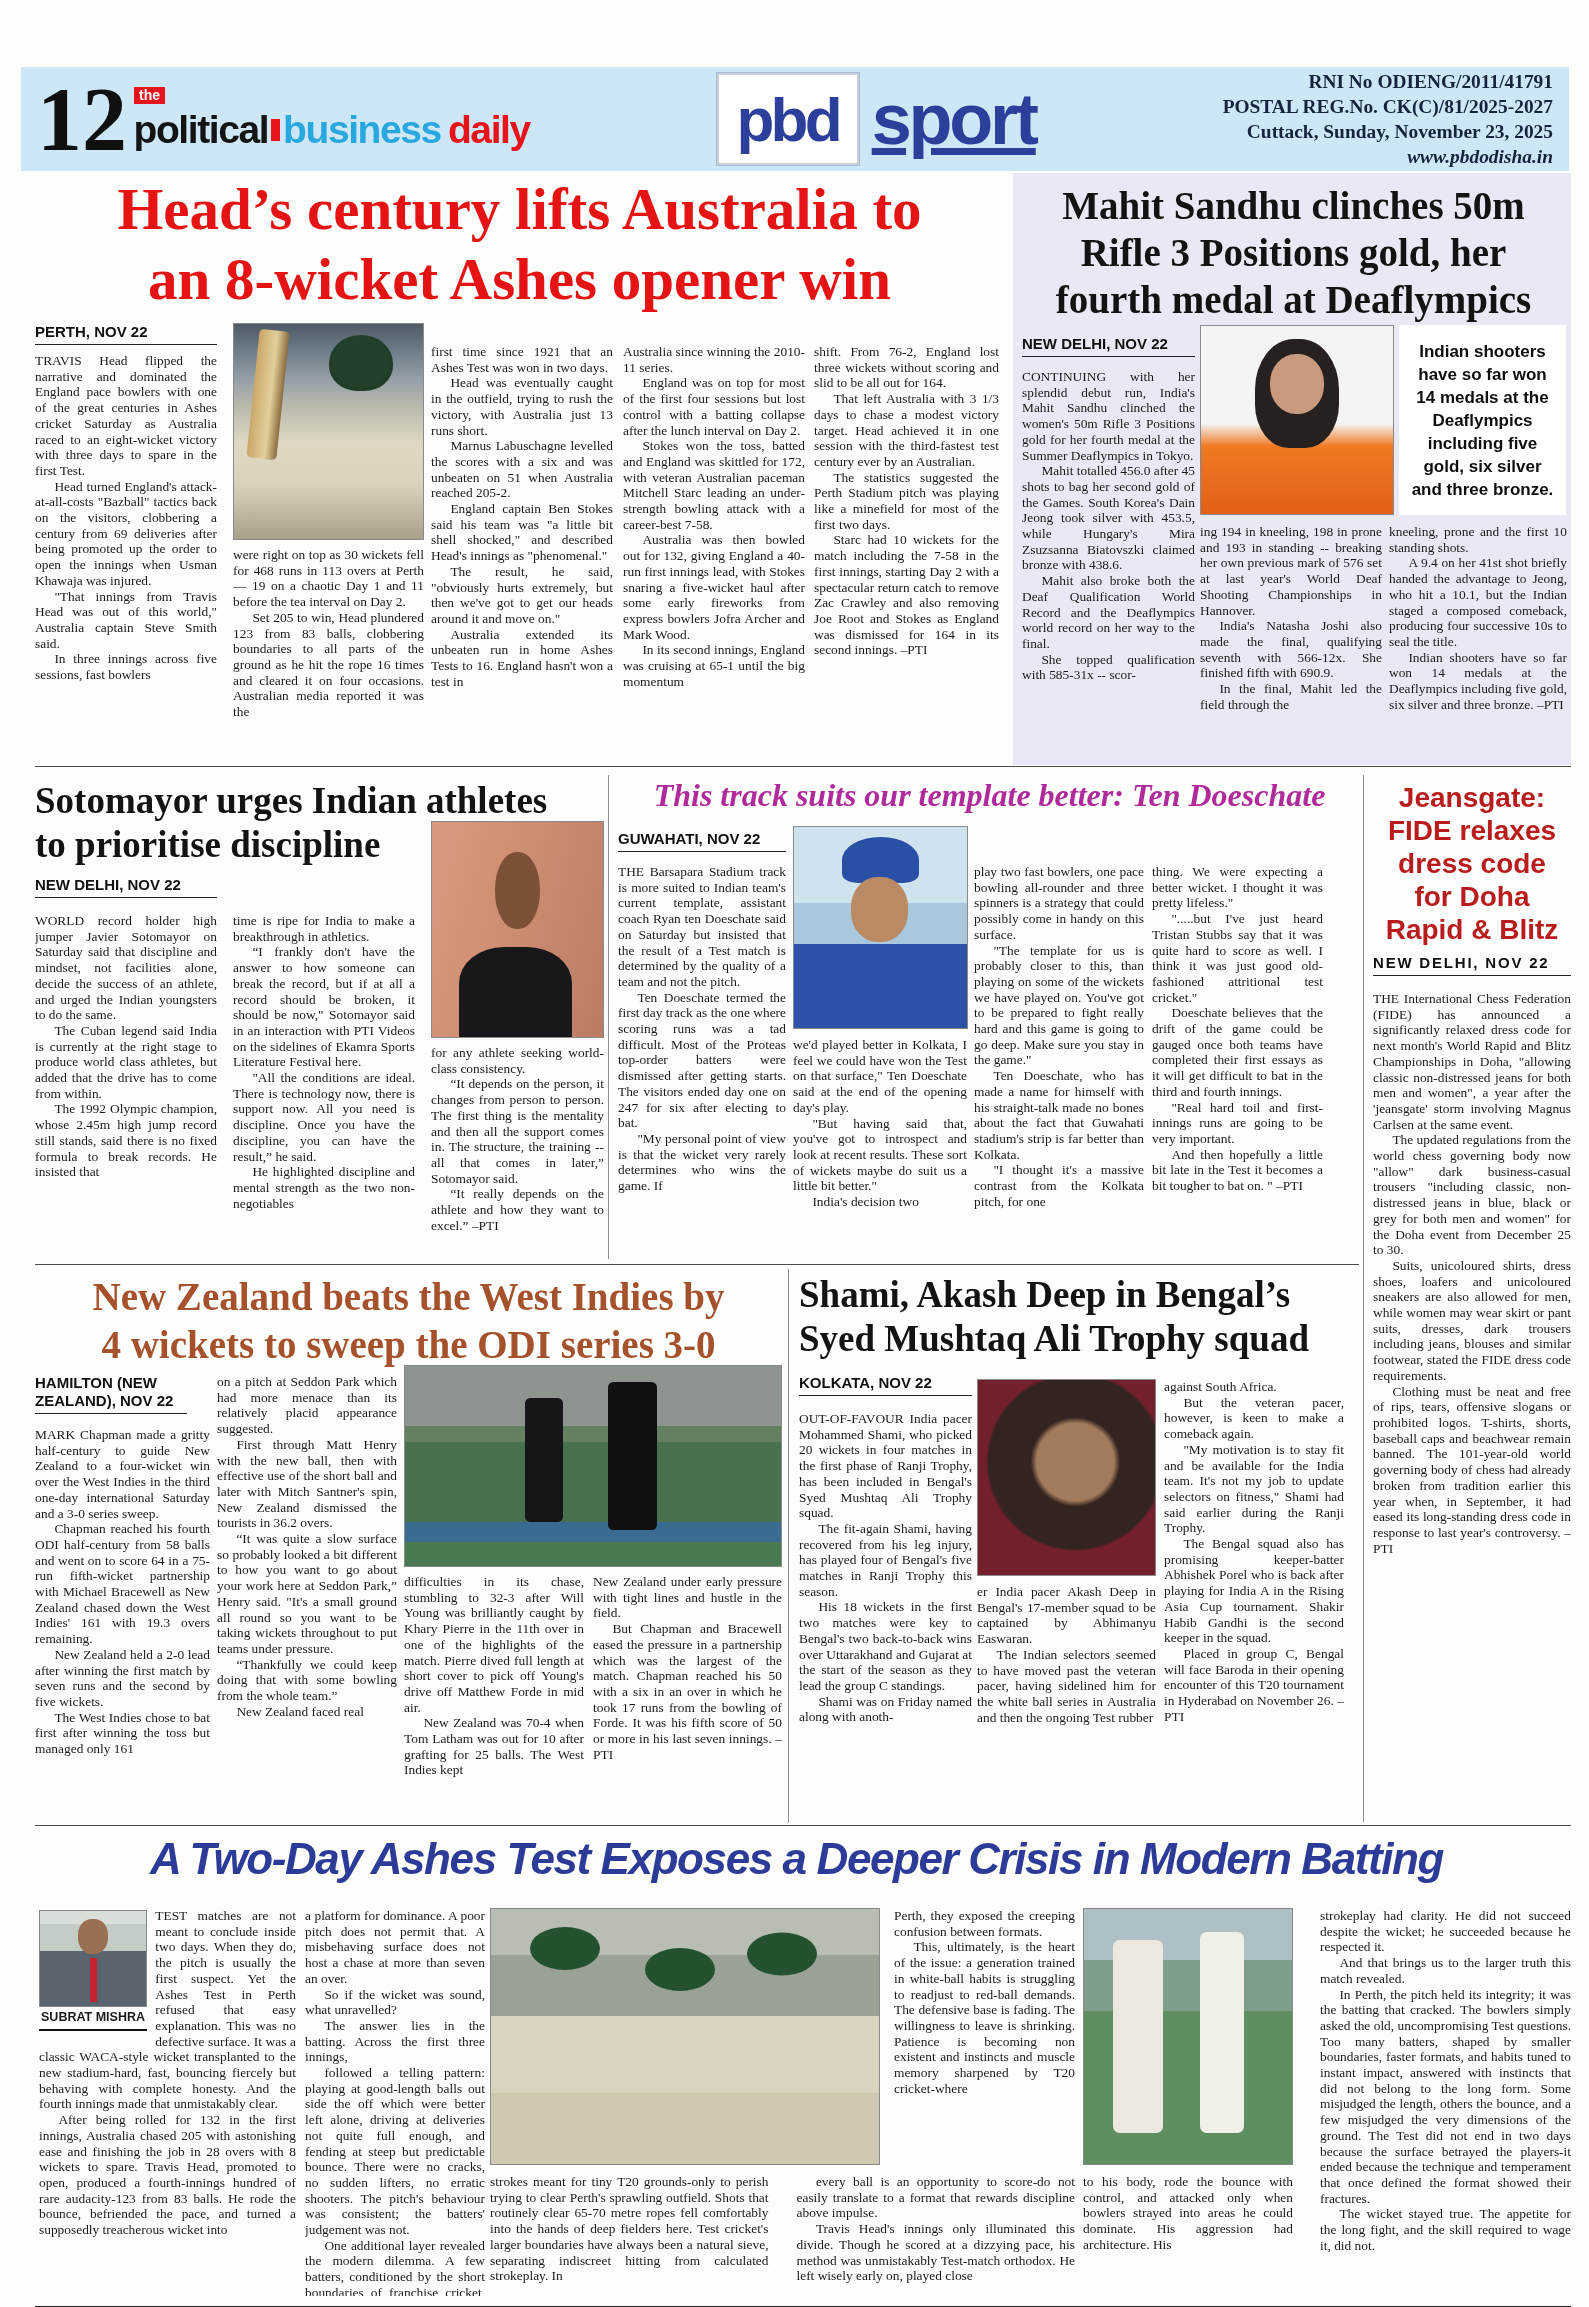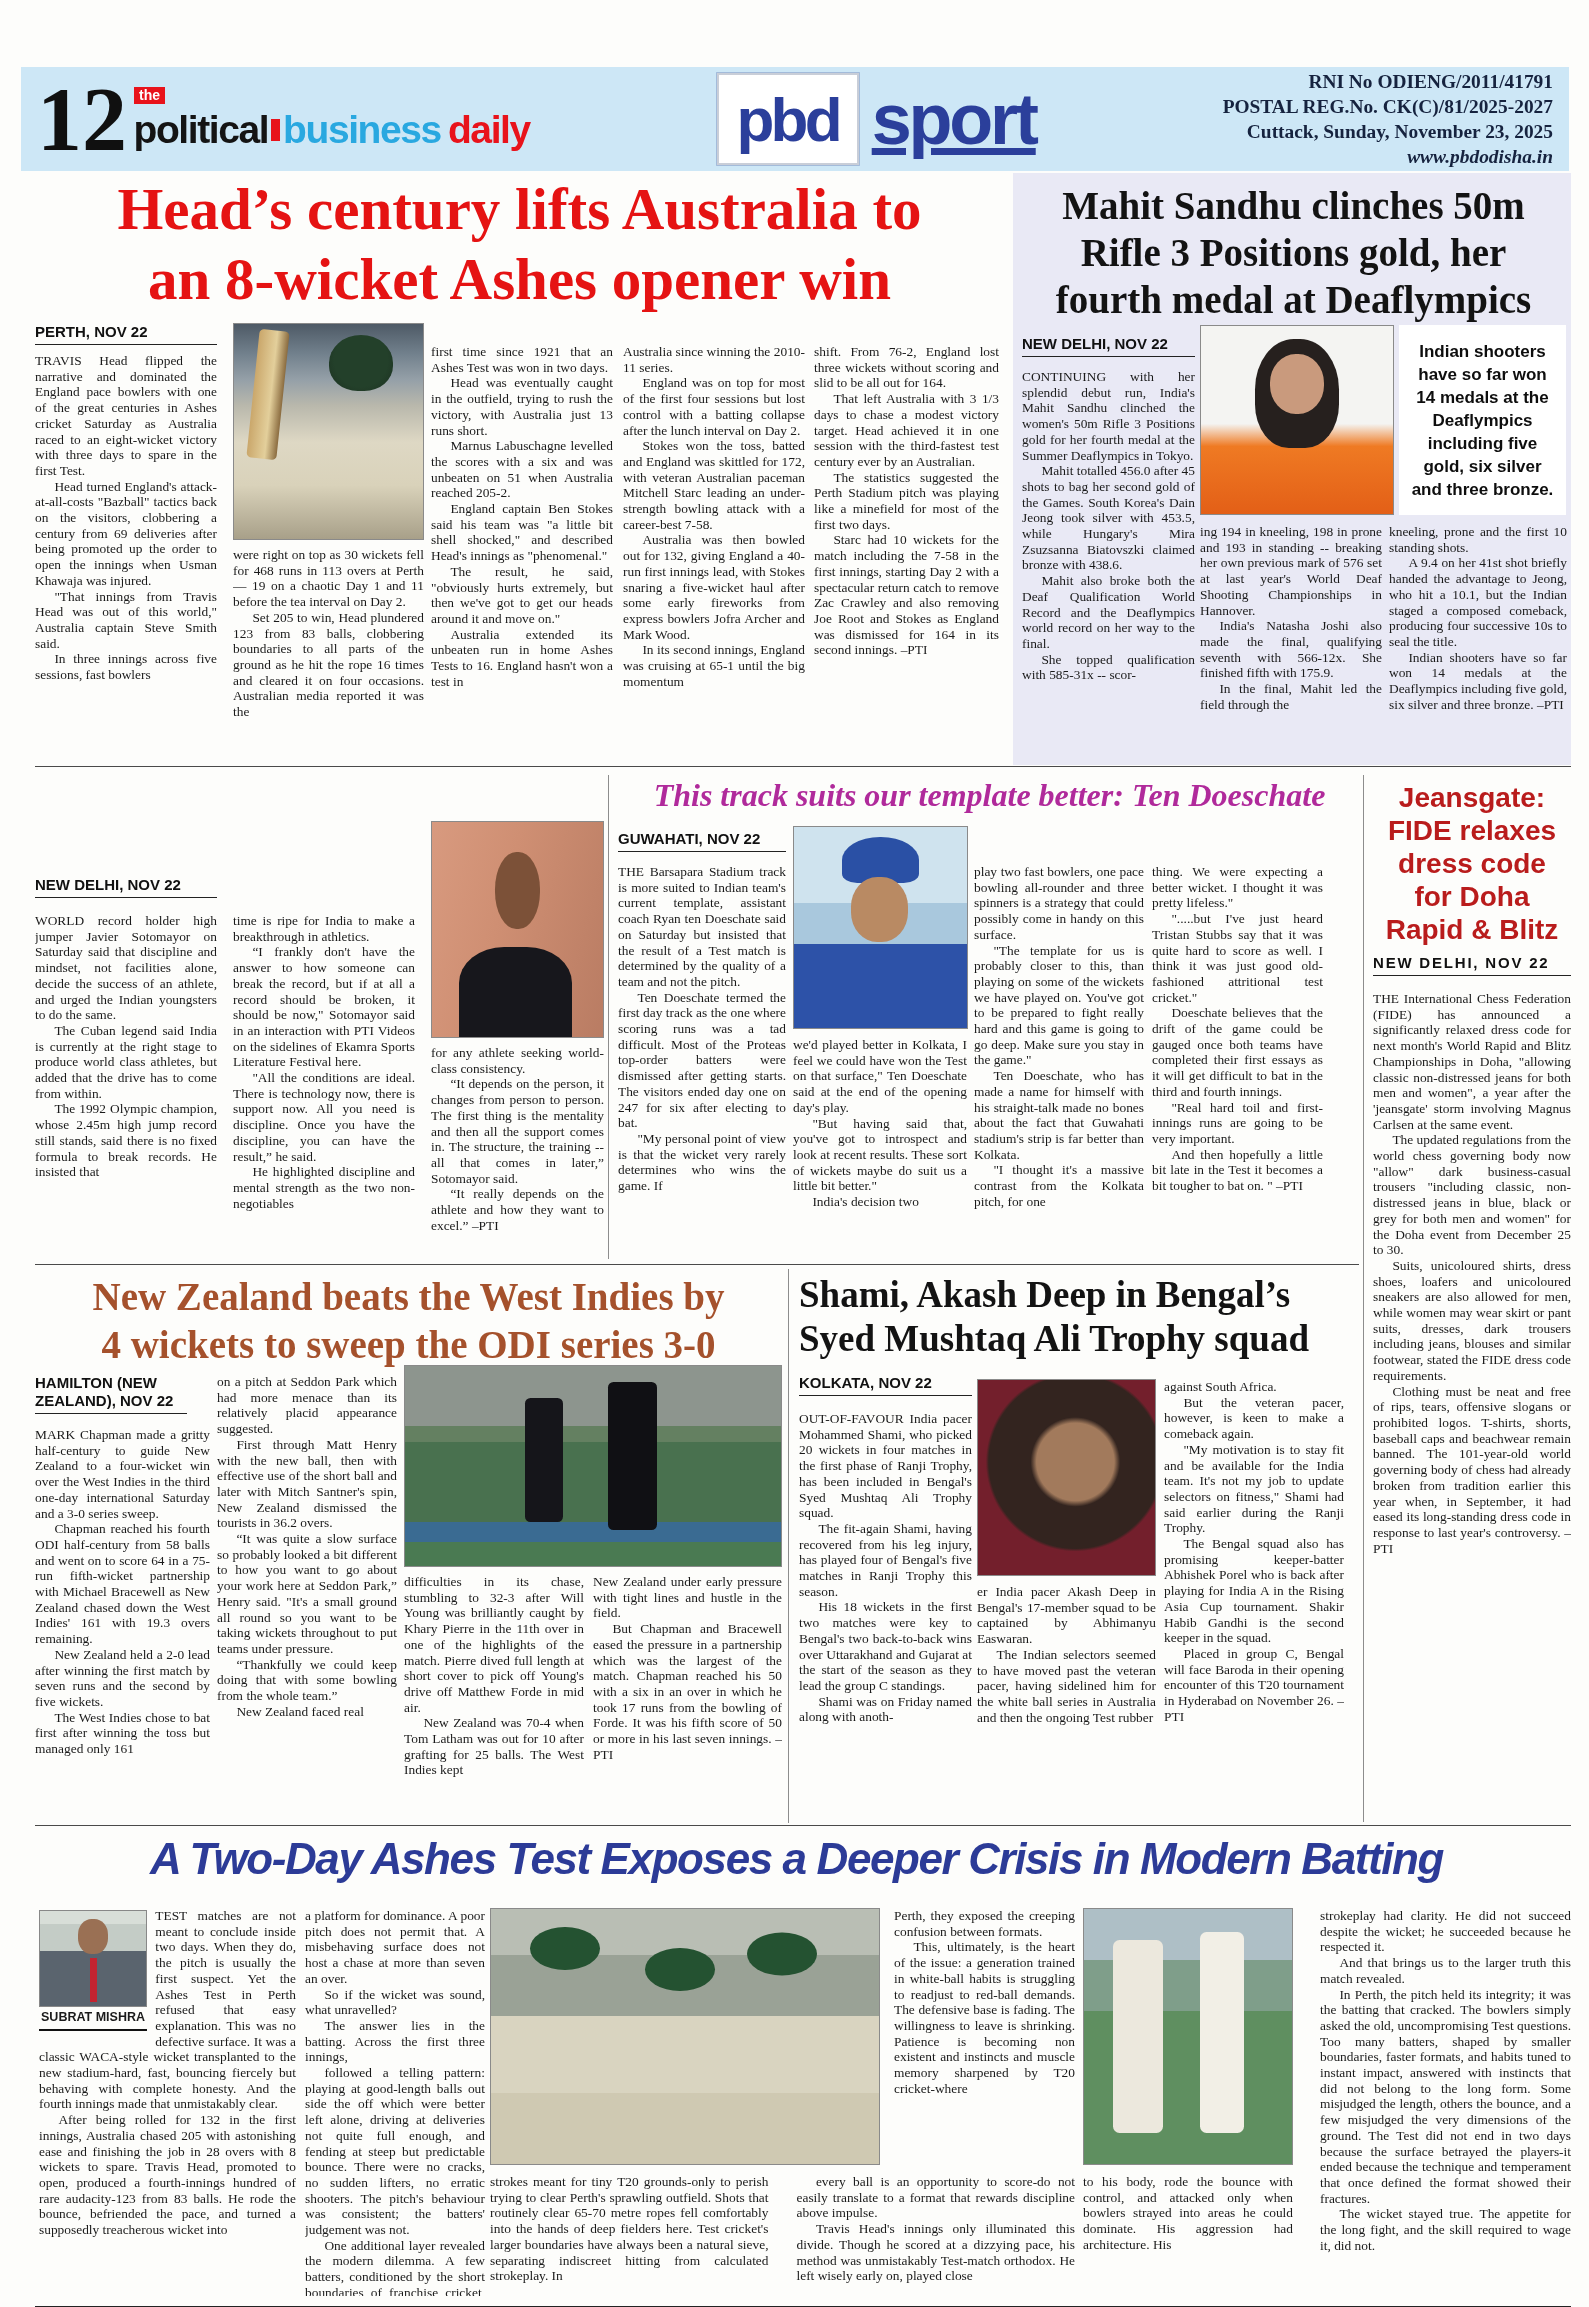--- a/index.html
+++ b/index.html
@@ -150,31 +150,35 @@
   <div class="photo ph-mahit" style="left:1200px;top:325px;width:194px;height:190px;"></div>
   <div class="pullquote" style="left:1399px;top:325px;width:167px;height:190px;">Indian shooters have so far won 14 medals at the Deaflympics including five gold, six silver and three bronze.</div>
   <div class="col" style="left:1022px;top:369px;width:173px;height:390px;">
       <p>CONTINUING with her splendid debut run, India's Mahit Sandhu clinched the women's 50m Rifle 3 Positions gold for her fourth medal at the Summer Deaflympics in Tokyo.</p>
       <p>Mahit totalled 456.0 after 45 shots to bag her second gold of the Games. South Korea's Dain Jeong took silver with 453.5, while Hungary's Mira Zsuzsanna Biatovszki claimed bronze with 438.6.</p>
       <p>Mahit also broke both the Deaf Qualification World Record and the Deaflympics world record on her way to the final.</p>
       <p>She topped qualification with 585-31x -- scor-</p>
     </div>
   <div class="col" style="left:1200px;top:524px;width:182px;height:235px;">
       <p>ing 194 in kneeling, 198 in prone and 193 in standing -- breaking her own previous mark of 576 set at last year's World Deaf Shooting Championships in Hannover.</p>
-      <p>India's Natasha Joshi also made the final, qualifying seventh with 566-12x. She finished fifth with 175.9.</p>
+      <p>India's Natasha Joshi also made the final, qualifying seventh with 566-12x. She finished fifth with 690.9.</p>
       <p>In the final, Mahit led the field through the</p>
     </div>
   <div class="col" style="left:1389px;top:524px;width:178px;height:235px;">
       <p>kneeling, prone and the first 10 standing shots.</p>
       <p>A 9.4 on her 41st shot briefly handed the advantage to Jeong, who hit a 10.1, but the Indian staged a composed comeback, producing four successive 10s to seal the title.</p>
       <p>Indian shooters have so far won 14 medals at the Deaflympics including five gold, six silver and three bronze. –PTI</p>
     </div>
 
   <div class="hrule" style="left:35px;top:766px;width:1536px;"></div>
 
+  <div class="headline hl-soto" style="left:35px;top:779px;width:572px;">
+    <div>Sotomayor urges Indian athletes</div>
+    <div>to prioritise discipline</div>
+  </div>
   <div class="byline" style="left:35px;top:876px;width:182px;">NEW DELHI, NOV 22</div>
   <div class="photo ph-soto" style="left:431px;top:821px;width:173px;height:217px;"></div>
   <div class="col" style="left:35px;top:913px;width:182px;height:345px;">
       <p>WORLD record holder high jumper Javier Sotomayor on Saturday said that discipline and mindset, not facilities alone, decide the success of an athlete, and urged the Indian youngsters to do the same.</p>
       <p>The Cuban legend said India is currently at the right stage to produce world class athletes, but added that the drive has to come from within.</p>
       <p>The 1992 Olympic champion, whose 2.45m high jump record still stands, said there is no fixed formula to break records. He insisted that</p>
     </div>
   <div class="col" style="left:233px;top:913px;width:182px;height:345px;">
       <p>time is ripe for India to make a breakthrough in athletics.</p>
       <p>“I frankly don't have the answer to how someone can break the record, but if at all a record should be broken, it should be now," Sotomayor said in an interaction with PTI Videos on the sidelines of Ekamra Sports Literature Festival here.</p>

